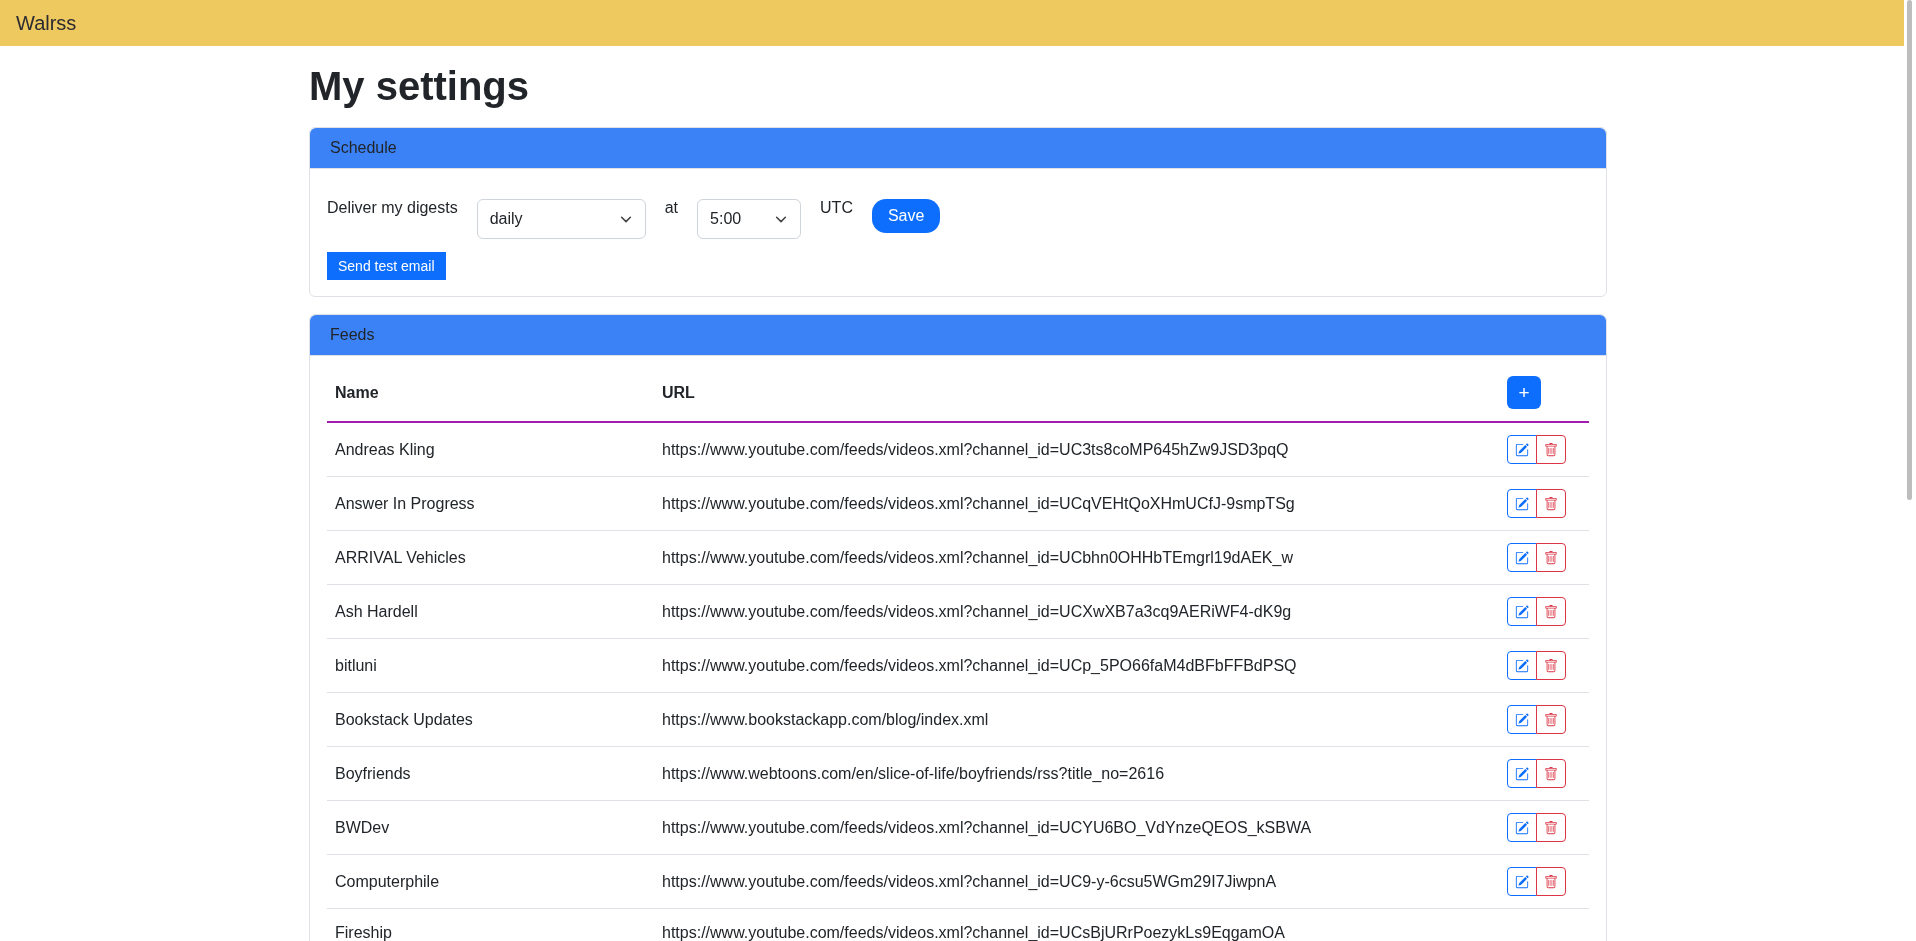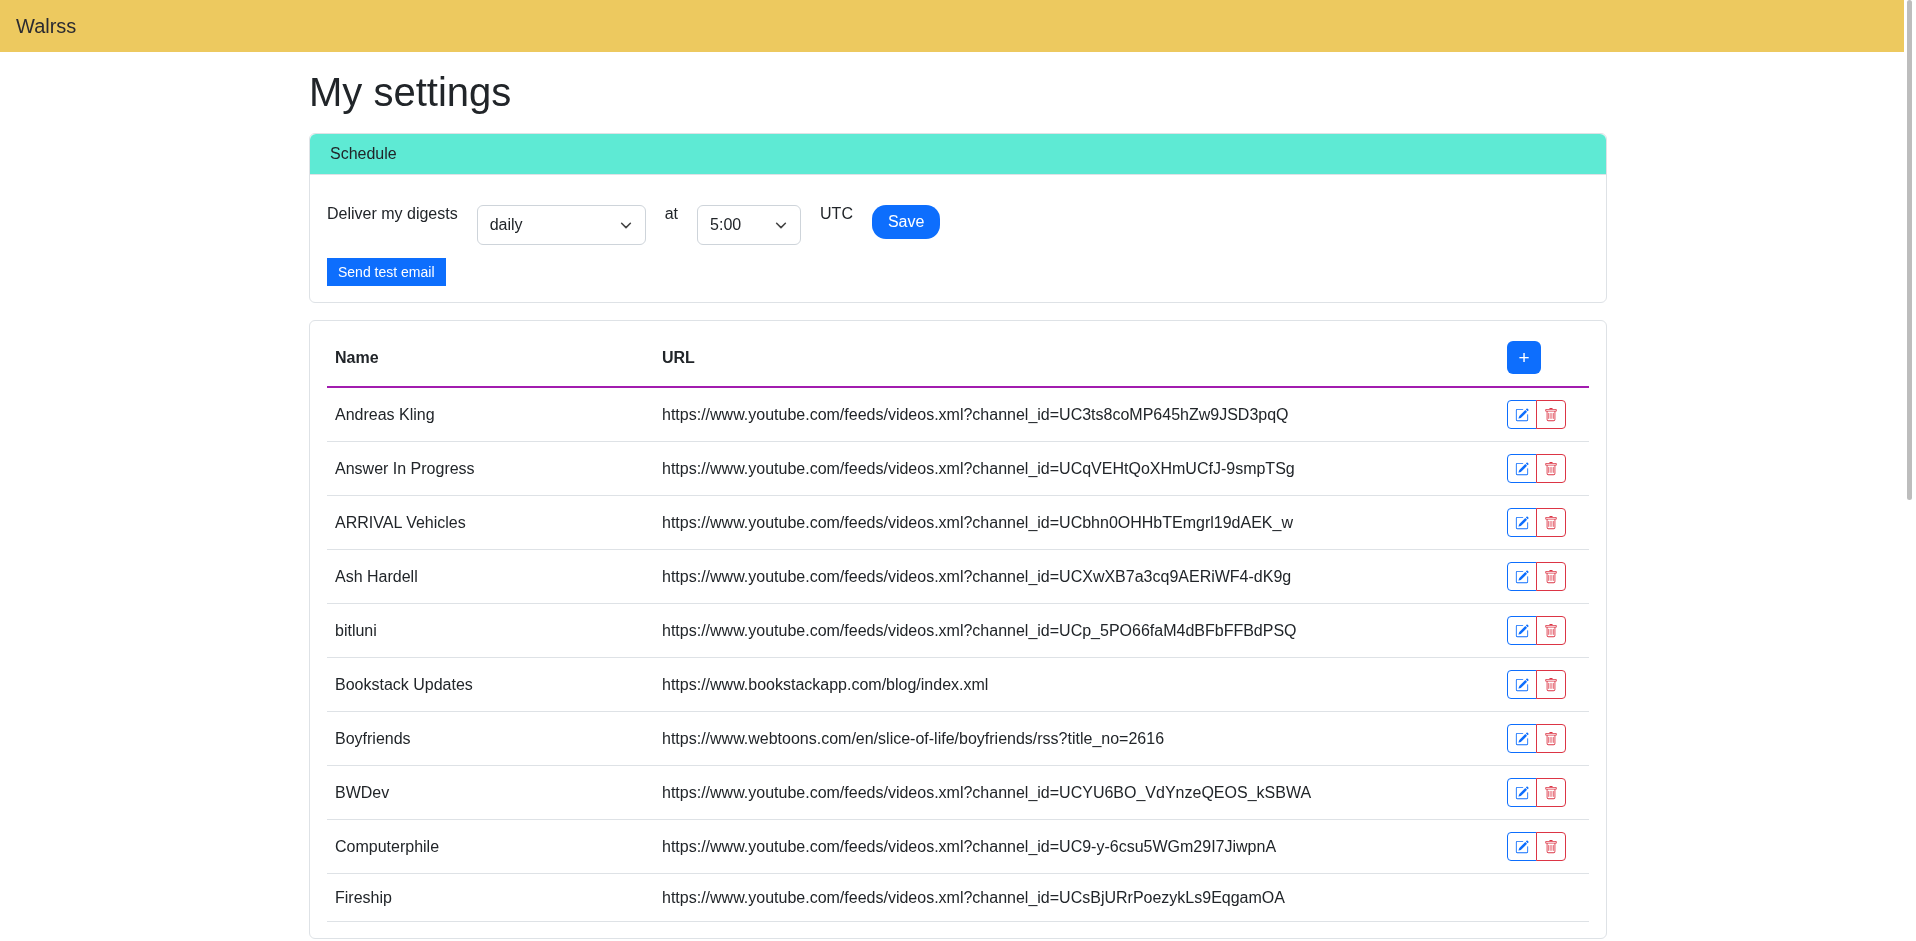--- a/index.html
+++ b/index.html
@@ -12,44 +12,44 @@
   *{box-sizing:border-box;margin:0;padding:0;}
   html,body{width:1916px;height:941px;overflow:hidden;}
   body{
     font-family:"Liberation Sans", sans-serif;
     color:var(--text);
     background:#fff;
     position:relative;
   }
   
   .navbar{
-    height:52px;
+    height:46px;
     background:var(--navbar-bg);
     display:flex;
     align-items:center;
     padding:12px 16px;
   }
   .navbar-brand{font-size:20px;color:#2b2b31;}
   
   .container{width:1298px;margin:0 auto;}
   h1.page-title{
     font-size:40px;
-    font-weight:400;
+    font-weight:700;
     margin-top:16px;
     line-height:48px;
   }
   
   .card{
     border:1px solid var(--border);
     border-radius:6px;
     background:#fff;
     margin-top:17px;
   }
   .card-header{
-    background:#5eead4;
+    background:#3b82f6;
     border-bottom:1px solid var(--border);
     padding:11px 20px;
     font-size:16px;
     border-radius:6px 6px 0 0;
   }
   .card-body{padding:16px 17px;}
   
   .check-row{display:flex;align-items:center;gap:8px;font-size:16px;cursor:default;}
   .checkbox{
     width:17px;height:17px;
@@ -176,20 +176,21 @@
         </div>
         <span>UTC</span>
         <button class="btn">Save</button>
       </div>
 
       <button class="btn btn-sm">Send test email</button>
     </div>
   </section>
 
   <section class="card">
+    <div class="card-header">Feeds</div>
     <div class="card-body feeds-body">
       <table class="feeds-table">
         <thead>
           <tr>
             <th class="col-name">Name</th>
             <th class="col-url">URL</th>
             <th class="col-actions">
               <button class="add-btn">+</button>
             </th>
           </tr>

